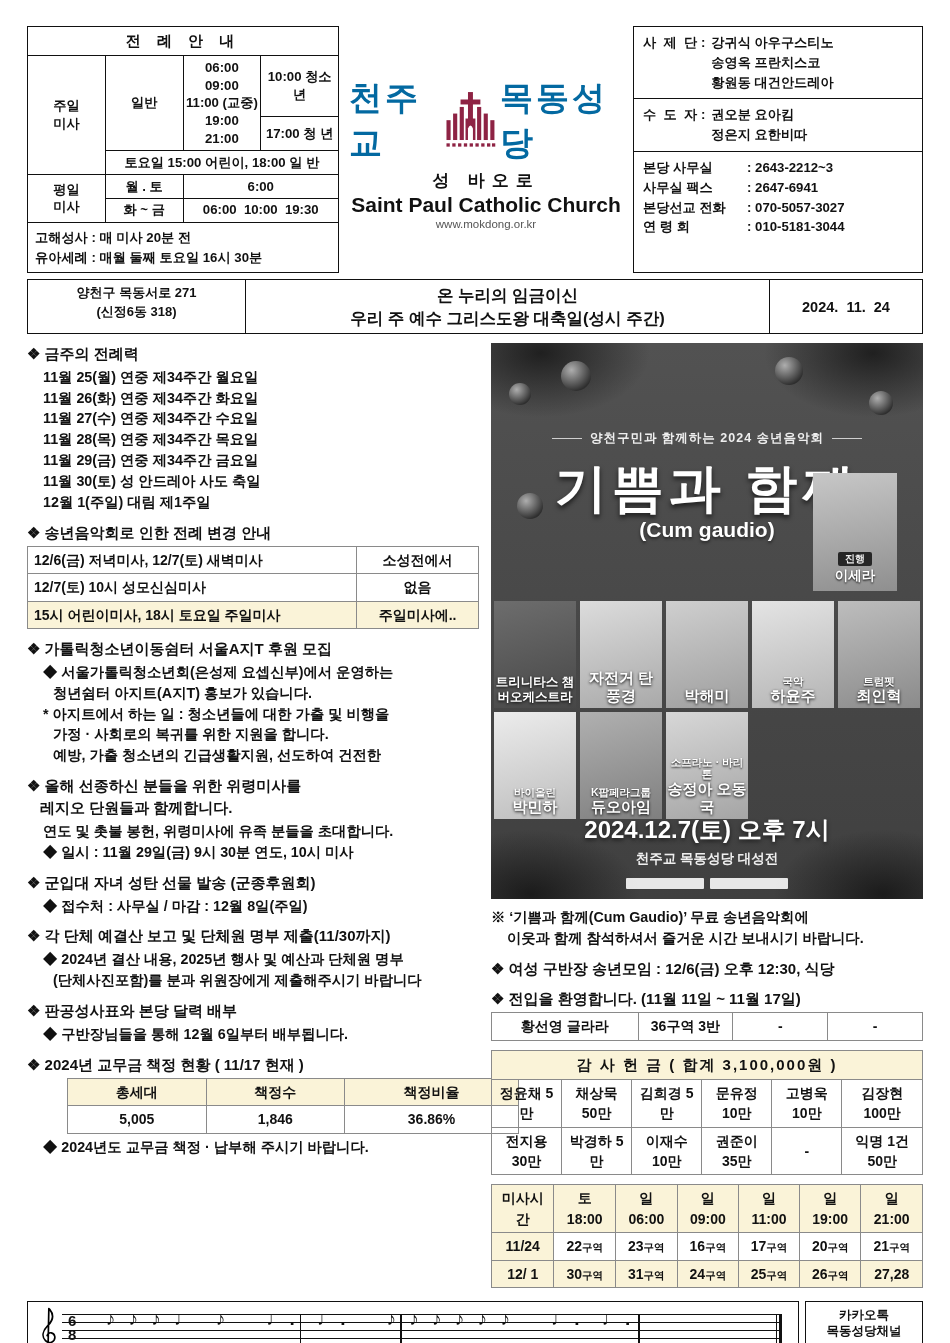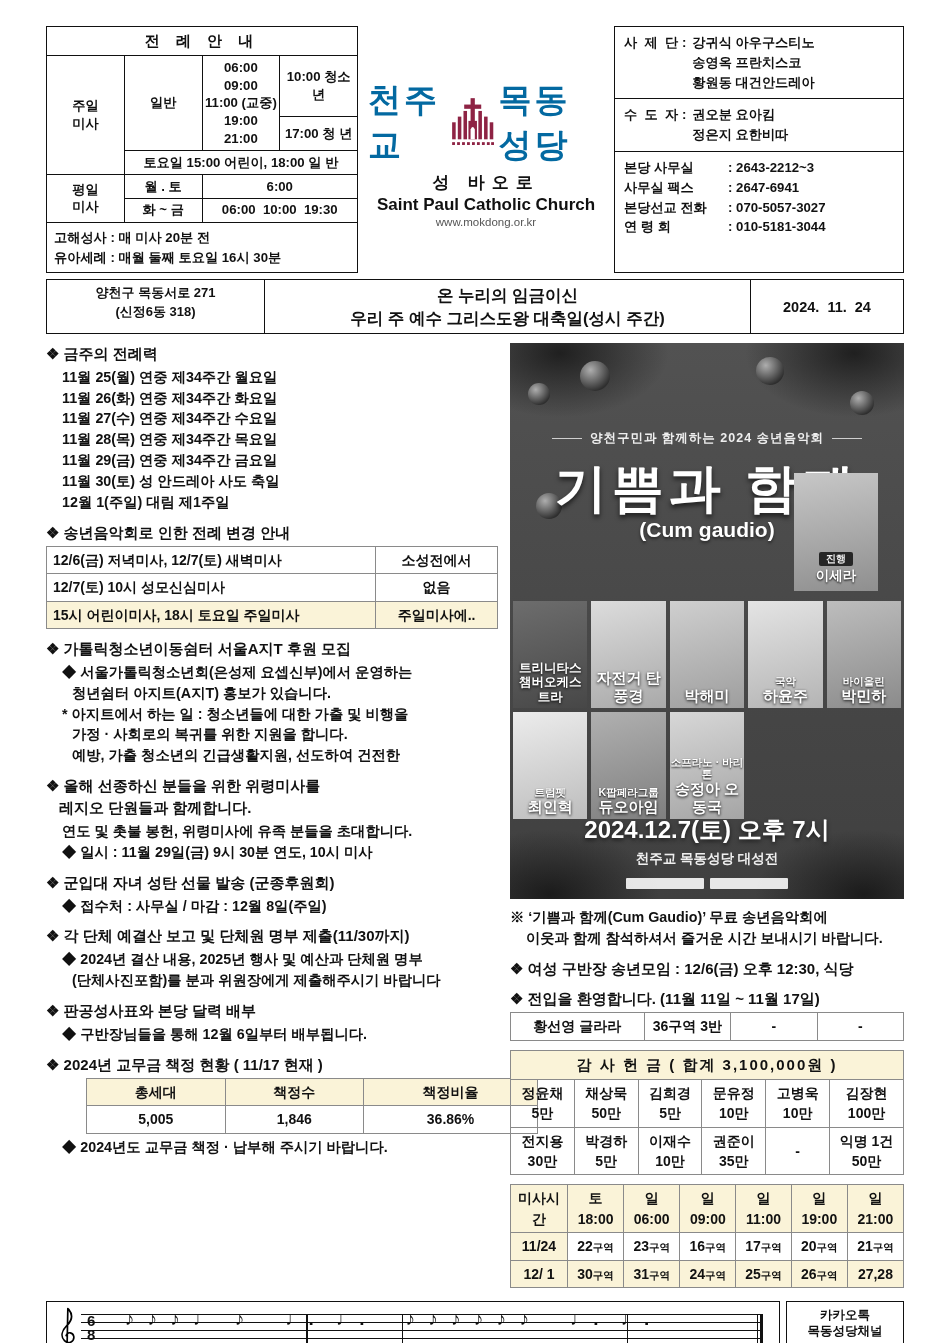--- a/index.html
+++ b/index.html
@@ -1,32 +1,32 @@
 <!DOCTYPE html>
 <html><head>
 <meta charset="utf-8">
 <style>
   * { box-sizing: border-box; margin: 0; padding: 0; }
   body { width: 950px; height: 1343px; background: #fff; color: #111;
          font-family: "Liberation Sans", sans-serif; overflow: hidden; }
-  .page { width: 950px; height: 972px; padding: 26px 46px 12px; display: flex; flex-direction: column; }
+  .page { width: 950px; height: 972px; padding: 26px 27px 12px; display: flex; flex-direction: column; }
   .pre { white-space: pre-wrap; }
 
   
   .masthead { display: flex; gap: 10px; }
   table.sched { width: 312px; border-collapse: collapse; font-size: 13.2px; font-weight: 700; table-layout: fixed; }
   table.sched td { border: 1.5px solid #111; text-align: center; padding: 2.5px 2px; line-height: 1.35; white-space: pre-wrap; }
   table.sched td.ttl { font-size: 15px; letter-spacing: 6px; padding: 4px 0; }
   table.sched td.foot { text-align: left; padding: 5px 7px; line-height: 1.5; }
 
   .logo-box { flex: 1; display: flex; flex-direction: column; align-items: center; justify-content: center; padding-top: 6px; }
   .logo-row { display: flex; align-items: center; gap: 3px; }
   .logo-txt { font-size: 33px; font-weight: 800; letter-spacing: 3px; color: #0369a1; }
   .logo-sub { font-size: 17px; font-weight: 800; letter-spacing: 7px; margin-top: 3px; }
-  .logo-eng { font-size: 17px; font-weight: 700; margin-top: 1px; }
+  .logo-eng { font-size: 21px; font-weight: 700; margin-top: 1px; }
   .logo-url { font-size: 11.5px; color: #555; margin-top: 1px; }
 
   .clergy { width: 290px; border: 1.5px solid #111; font-size: 13.2px; font-weight: 700; display: flex; flex-direction: column; }
   .clergy .csec { padding: 6px 9px; line-height: 1.5; border-bottom: 1.5px solid #111; }
   .clergy .csec:last-child { border-bottom: none; }
   .clergy .lrow { display: flex; gap: 6px; }
   .clergy .lbl { white-space: pre-wrap; flex-shrink: 0; }
   .contact-row { display: flex; }
   .contact-row .cl { width: 104px; white-space: pre-wrap; }
 
@@ -355,28 +355,28 @@
               </div>
             </div>
           <div class="tile">
               <div class="lblbox">
                 <div class="role">국악</div>
                 <div class="nm">하윤주</div>
               </div>
             </div>
           <div class="tile">
               <div class="lblbox">
+                <div class="role">트럼펫</div>
+                <div class="nm">최인혁</div>
+              </div>
+            </div>
+          <div class="tile">
+              <div class="lblbox">
                 <div class="role">바이올린</div>
                 <div class="nm">박민하</div>
-              </div>
-            </div>
-          <div class="tile">
-              <div class="lblbox">
-                <div class="role">트럼펫</div>
-                <div class="nm">최인혁</div>
               </div>
             </div>
           <div class="tile">
               <div class="lblbox">
                 <div class="role">K팝페라그룹</div>
                 <div class="nm">듀오아임</div>
               </div>
             </div>
           <div class="tile">
               <div class="lblbox">

